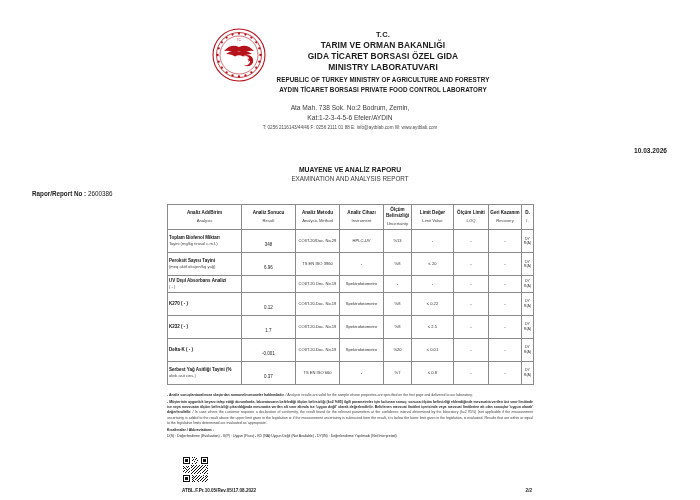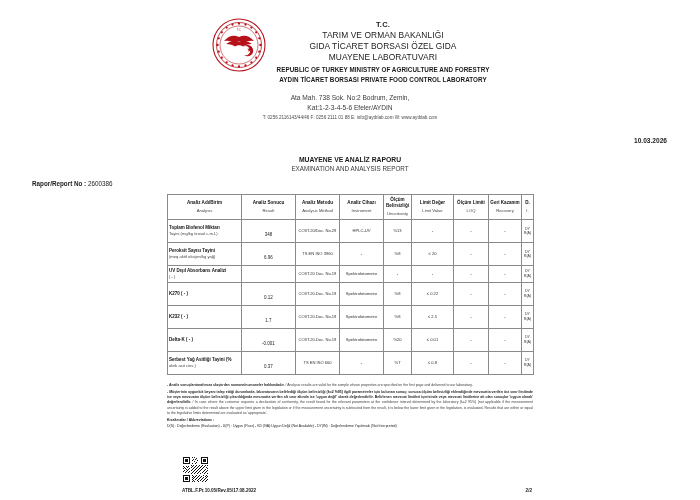--- a/index.html
+++ b/index.html
@@ -21,21 +21,21 @@
     width: 700px;
     height: 500px;
     background: #fff;
   }
 
   
   .header {
     display: flex;
     align-items: flex-start;
     justify-content: center;
-    padding-top: 17px;
+    padding-top: 27px;
   }
   .crest {
     width: 56px;
     height: 56px;
     position: relative;
     margin-right: 10px;
     flex: 0 0 auto;
   }
   .crest svg { display:block; }
 
@@ -44,21 +44,21 @@
     padding-top: 3px;
   }
   .h-tc {
     font-size: 7.5px;
     font-weight: bold;
     letter-spacing: .2px;
     line-height: 10px;
   }
   .h-l1, .h-l2, .h-l3 {
     font-size: 8.4px;
-    font-weight: normal;
+    font-weight: bold;
     line-height: 11px;
     letter-spacing: .1px;
   }
   .h-en1, .h-en2 {
     font-size: 6.3px;
     font-weight: bold;
     line-height: 9.5px;
     letter-spacing: .05px;
   }
   .h-en1 { padding-top: 2px; }
@@ -279,21 +279,21 @@
         <path d="M15 27 q6 -5 13 -2 q7 -3 13 2 q-6 0 -9 2.5 q-4 -2.5 -8 0 q-3 -2.5 -9 -2.5 z" fill="#b5121b"></path>
         <path d="M33 38 a5.6 5.6 0 1 0 0 -8.6 a4.6 4.6 0 1 1 0 8.6 z" fill="#b5121b"></path>
         <path d="M38.6 33.7 l1.5 1.0 l-0.55 -1.75 l1.5 -1.1 l-1.85 0 l-0.6 -1.75 l-0.6 1.75 l-1.85 0 l1.5 1.1 l-0.55 1.75 z" fill="#b5121b"></path>
         <text x="28" y="14.2" font-family="Liberation Sans, sans-serif" font-size="2.6" fill="#b5121b" text-anchor="middle">T.C.</text>
       </svg>
     </div>
     <div class="header-text">
       <div class="h-tc">T.C.</div>
       <div class="h-l1">TARIM VE ORMAN BAKANLIĞI</div>
       <div class="h-l2">GIDA TİCARET BORSASI ÖZEL GIDA</div>
-      <div class="h-l3">MUAYENE LABORATUVARI</div>
+      <div class="h-l3">MINISTRY LABORATUVARI</div>
       <div class="h-en1">REPUBLIC OF TURKEY MINISTRY OF AGRICULTURE AND FORESTRY</div>
       <div class="h-en2">AYDIN TİCARET BORSASI PRIVATE FOOD CONTROL LABORATORY</div>
     </div>
   </div>
 
   <div class="address">
     <div class="addr-line">Ata Mah. 738 Sok. No:2 Bodrum, Zemin,</div>
     <div class="addr-line">Kat:1-2-3-4-5-6 Efeler/AYDIN</div>
     <div class="addr-contact">T: 0256 2116143/44/46 F: 0256 2111 01 88 E: info@aytblab.com W: www.aytblab.com</div>
   </div>

